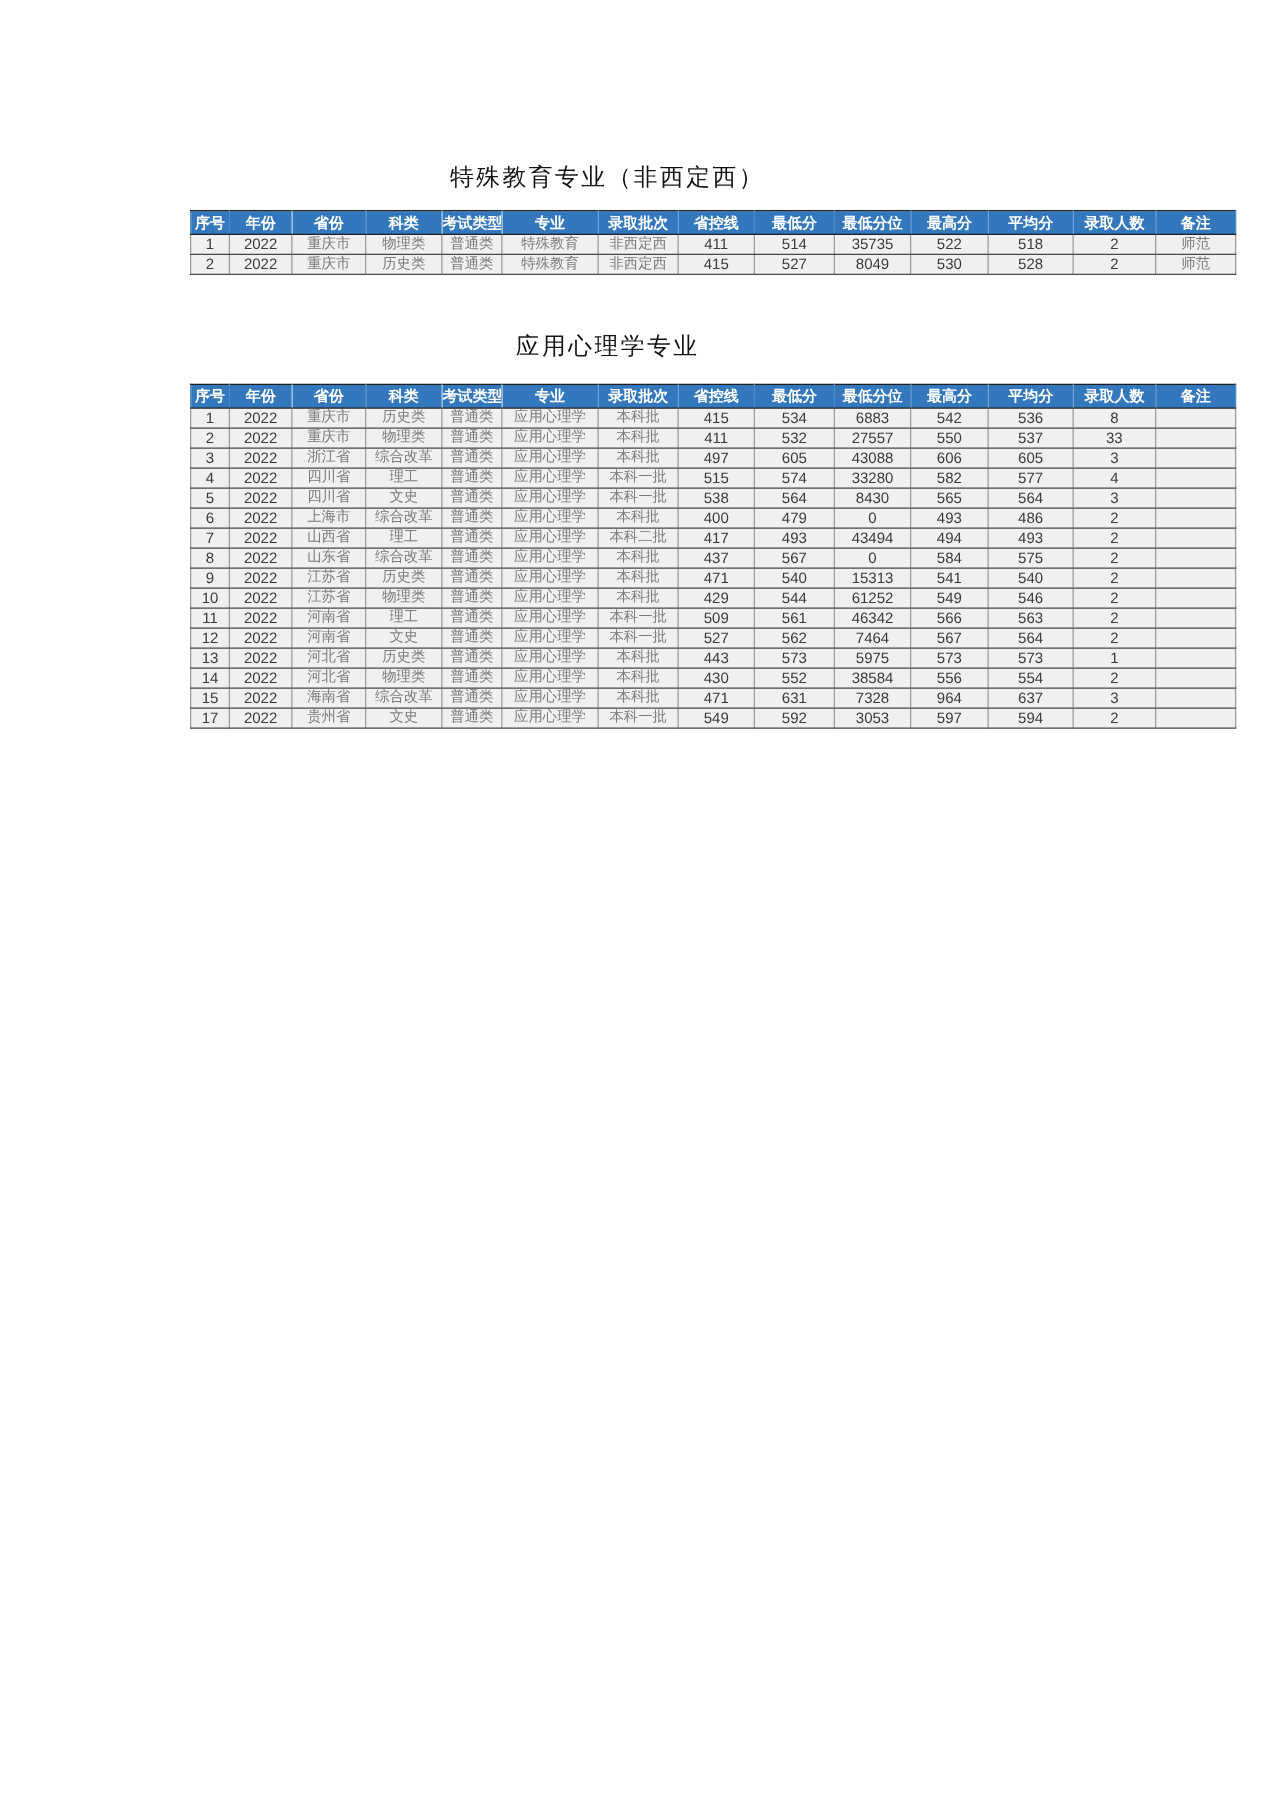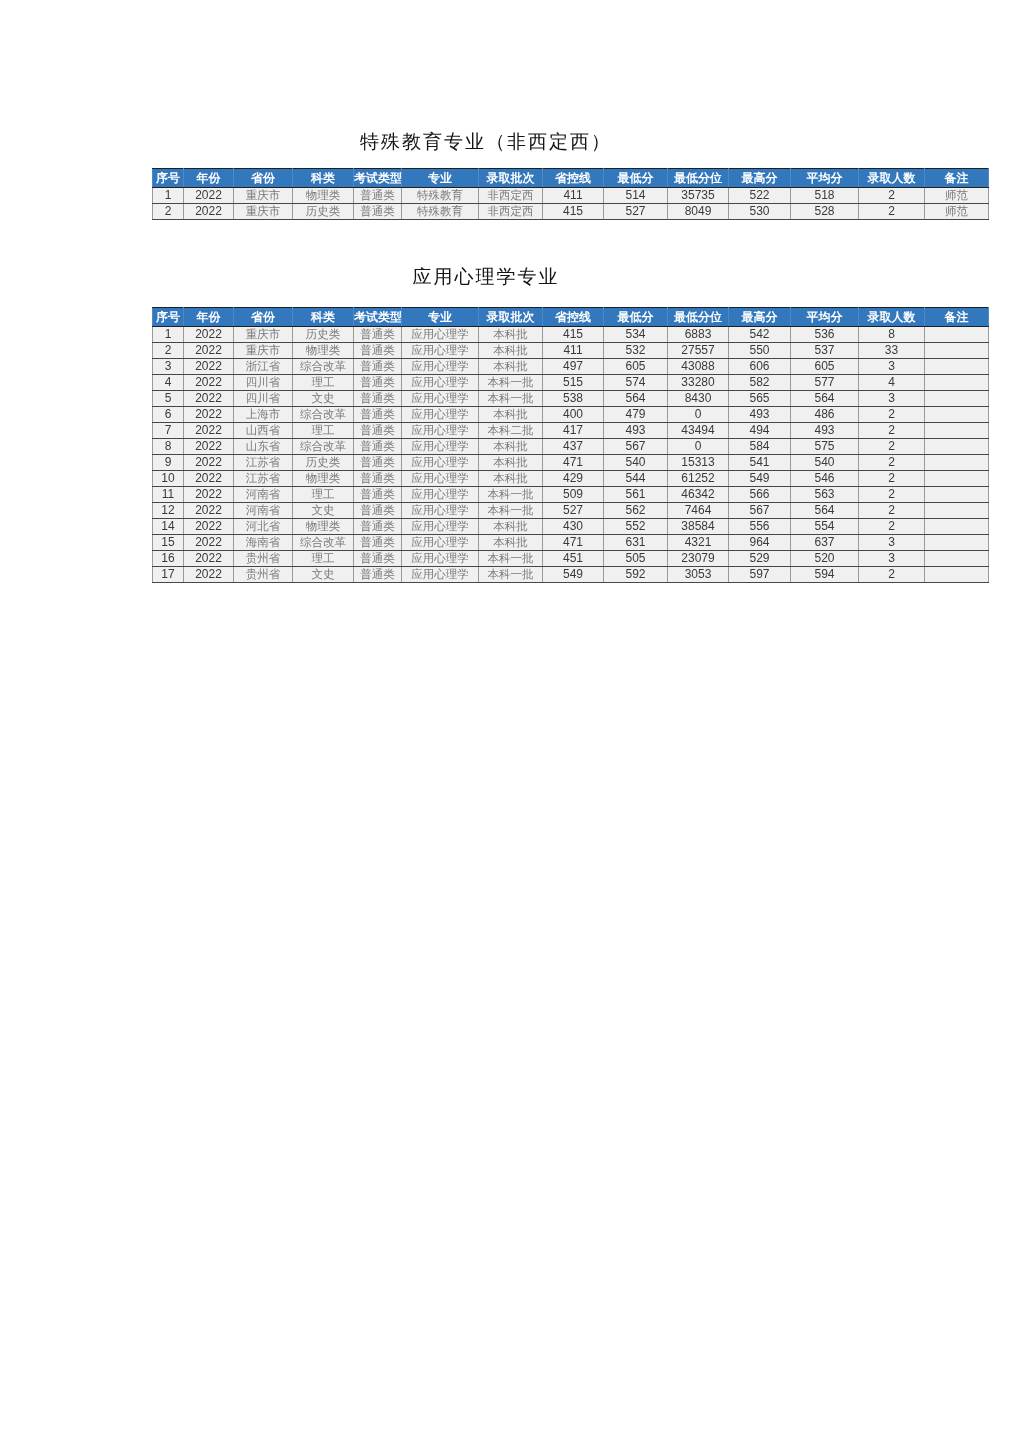--- a/index.html
+++ b/index.html
@@ -363,20 +363,36 @@
         <td class="zh">本科一批</td>
         <td class="num">527</td>
         <td class="num">562</td>
         <td class="num">7464</td>
         <td class="num">567</td>
         <td class="num">564</td>
         <td class="num">2</td>
         <td class="zh"></td>
       </tr>
       <tr>
+        <td class="num">13</td>
+        <td class="num">2022</td>
+        <td class="zh">河北省</td>
+        <td class="zh">历史类</td>
+        <td class="zh">普通类</td>
+        <td class="zh">应用心理学</td>
+        <td class="zh">本科批</td>
+        <td class="num">443</td>
+        <td class="num">573</td>
+        <td class="num">5975</td>
+        <td class="num">573</td>
+        <td class="num">573</td>
+        <td class="num">1</td>
+        <td class="zh"></td>
+      </tr>
+      <tr>
         <td class="num">14</td>
         <td class="num">2022</td>
         <td class="zh">河北省</td>
         <td class="zh">物理类</td>
         <td class="zh">普通类</td>
         <td class="zh">应用心理学</td>
         <td class="zh">本科批</td>
         <td class="num">430</td>
         <td class="num">552</td>
         <td class="num">38584</td>
@@ -388,39 +404,23 @@
       <tr>
         <td class="num">15</td>
         <td class="num">2022</td>
         <td class="zh">海南省</td>
         <td class="zh">综合改革</td>
         <td class="zh">普通类</td>
         <td class="zh">应用心理学</td>
         <td class="zh">本科批</td>
         <td class="num">471</td>
         <td class="num">631</td>
-        <td class="num">4321</td>
+        <td class="num">7328</td>
         <td class="num">964</td>
         <td class="num">637</td>
-        <td class="num">3</td>
-        <td class="zh"></td>
-      </tr>
-      <tr>
-        <td class="num">16</td>
-        <td class="num">2022</td>
-        <td class="zh">贵州省</td>
-        <td class="zh">理工</td>
-        <td class="zh">普通类</td>
-        <td class="zh">应用心理学</td>
-        <td class="zh">本科一批</td>
-        <td class="num">451</td>
-        <td class="num">505</td>
-        <td class="num">23079</td>
-        <td class="num">529</td>
-        <td class="num">520</td>
         <td class="num">3</td>
         <td class="zh"></td>
       </tr>
       <tr>
         <td class="num">17</td>
         <td class="num">2022</td>
         <td class="zh">贵州省</td>
         <td class="zh">文史</td>
         <td class="zh">普通类</td>
         <td class="zh">应用心理学</td>

